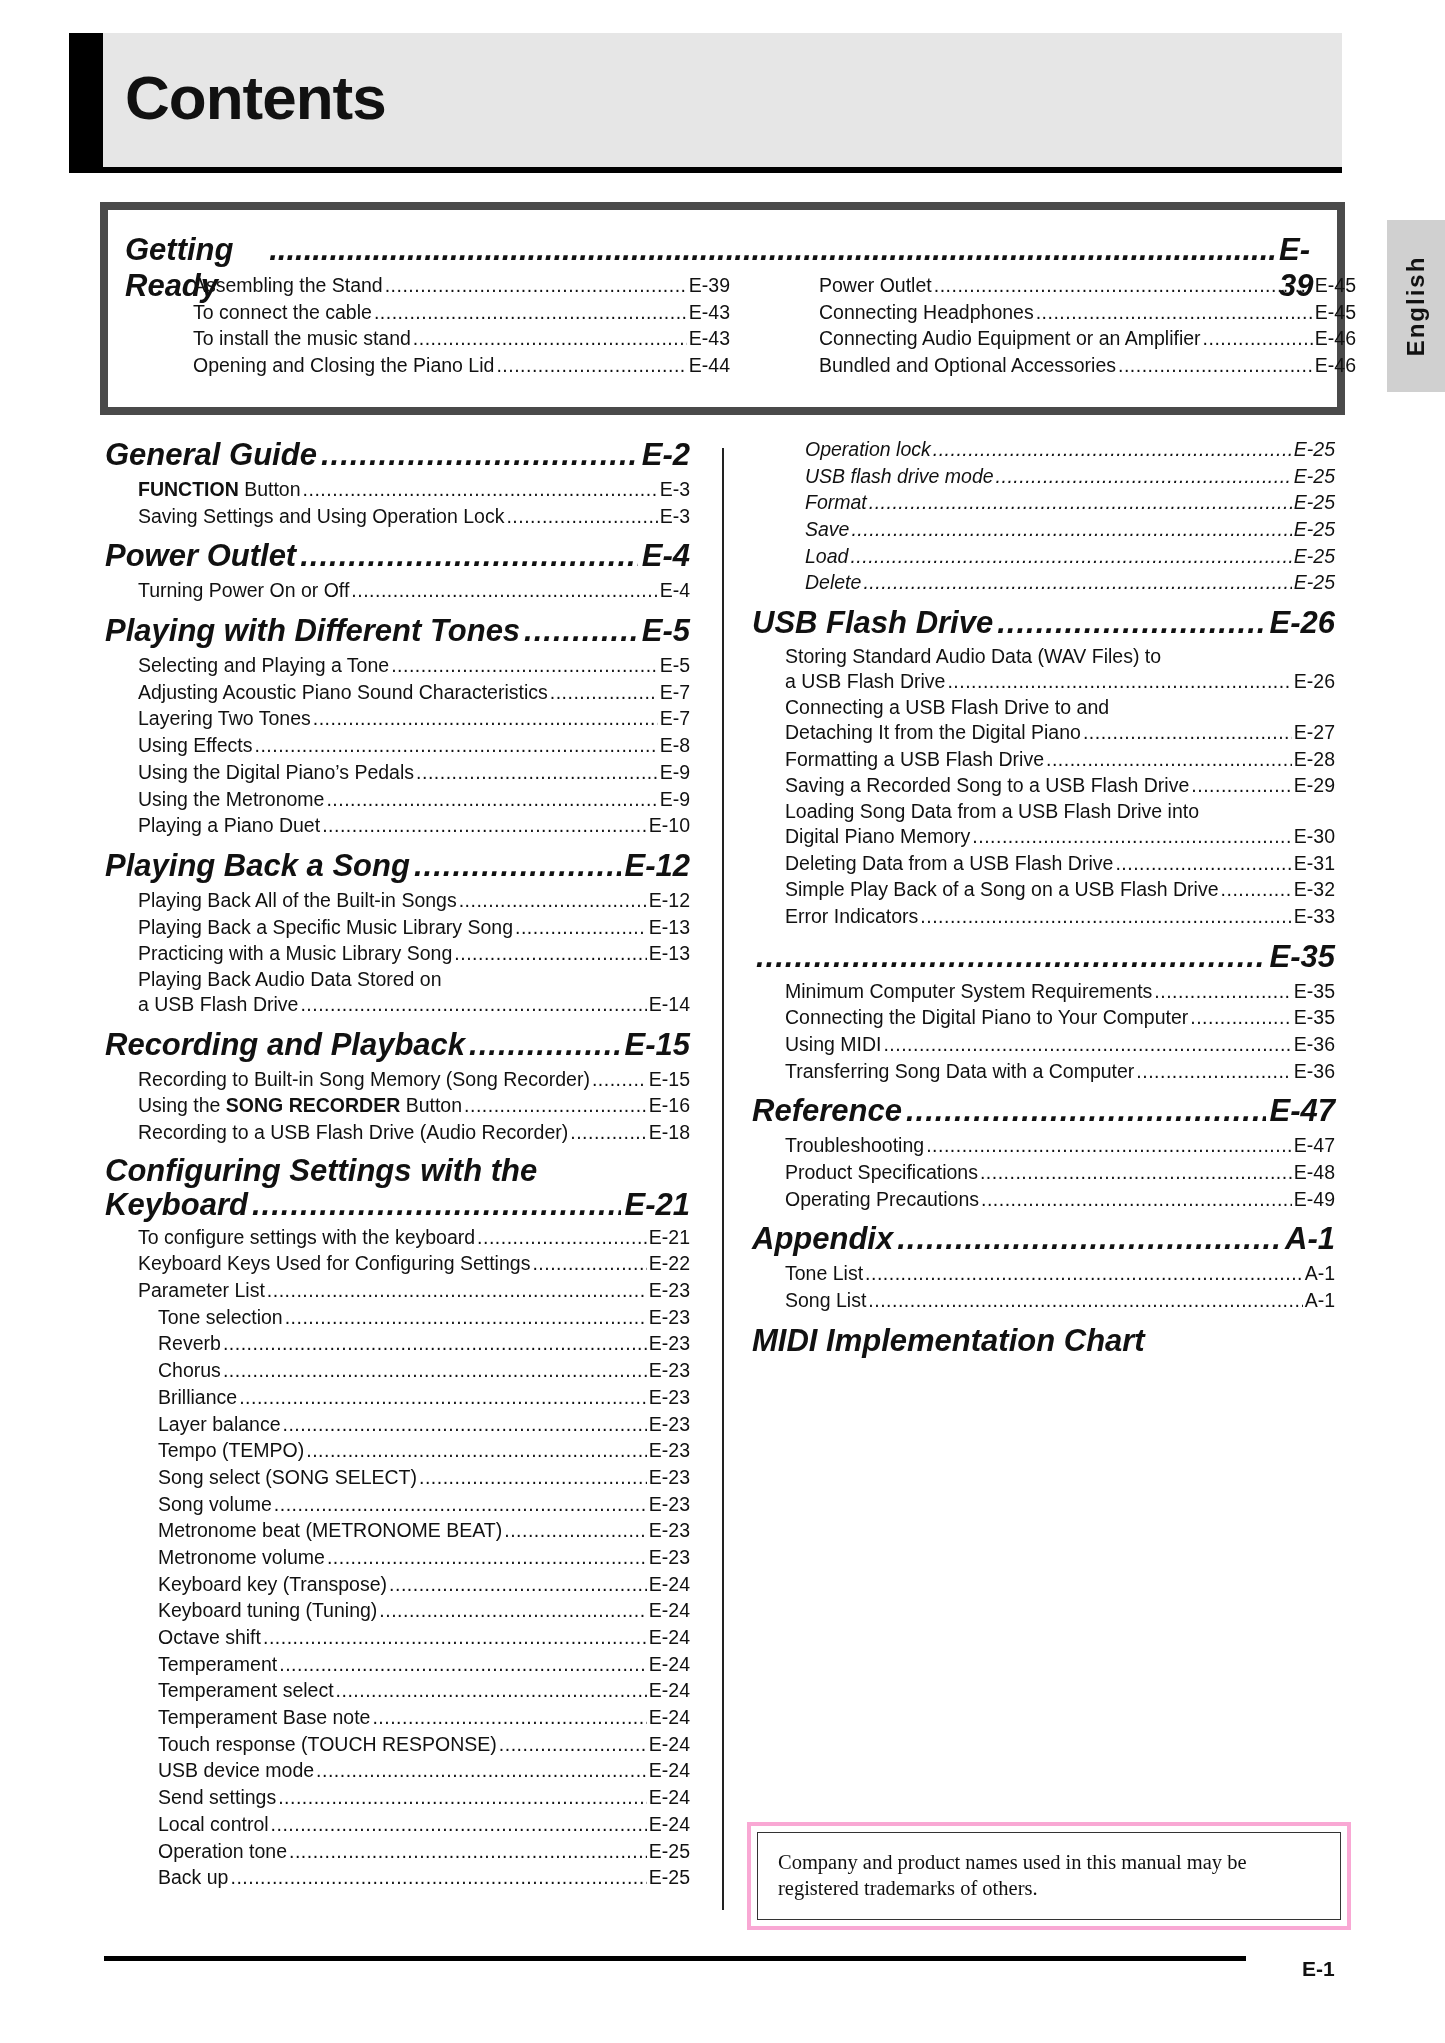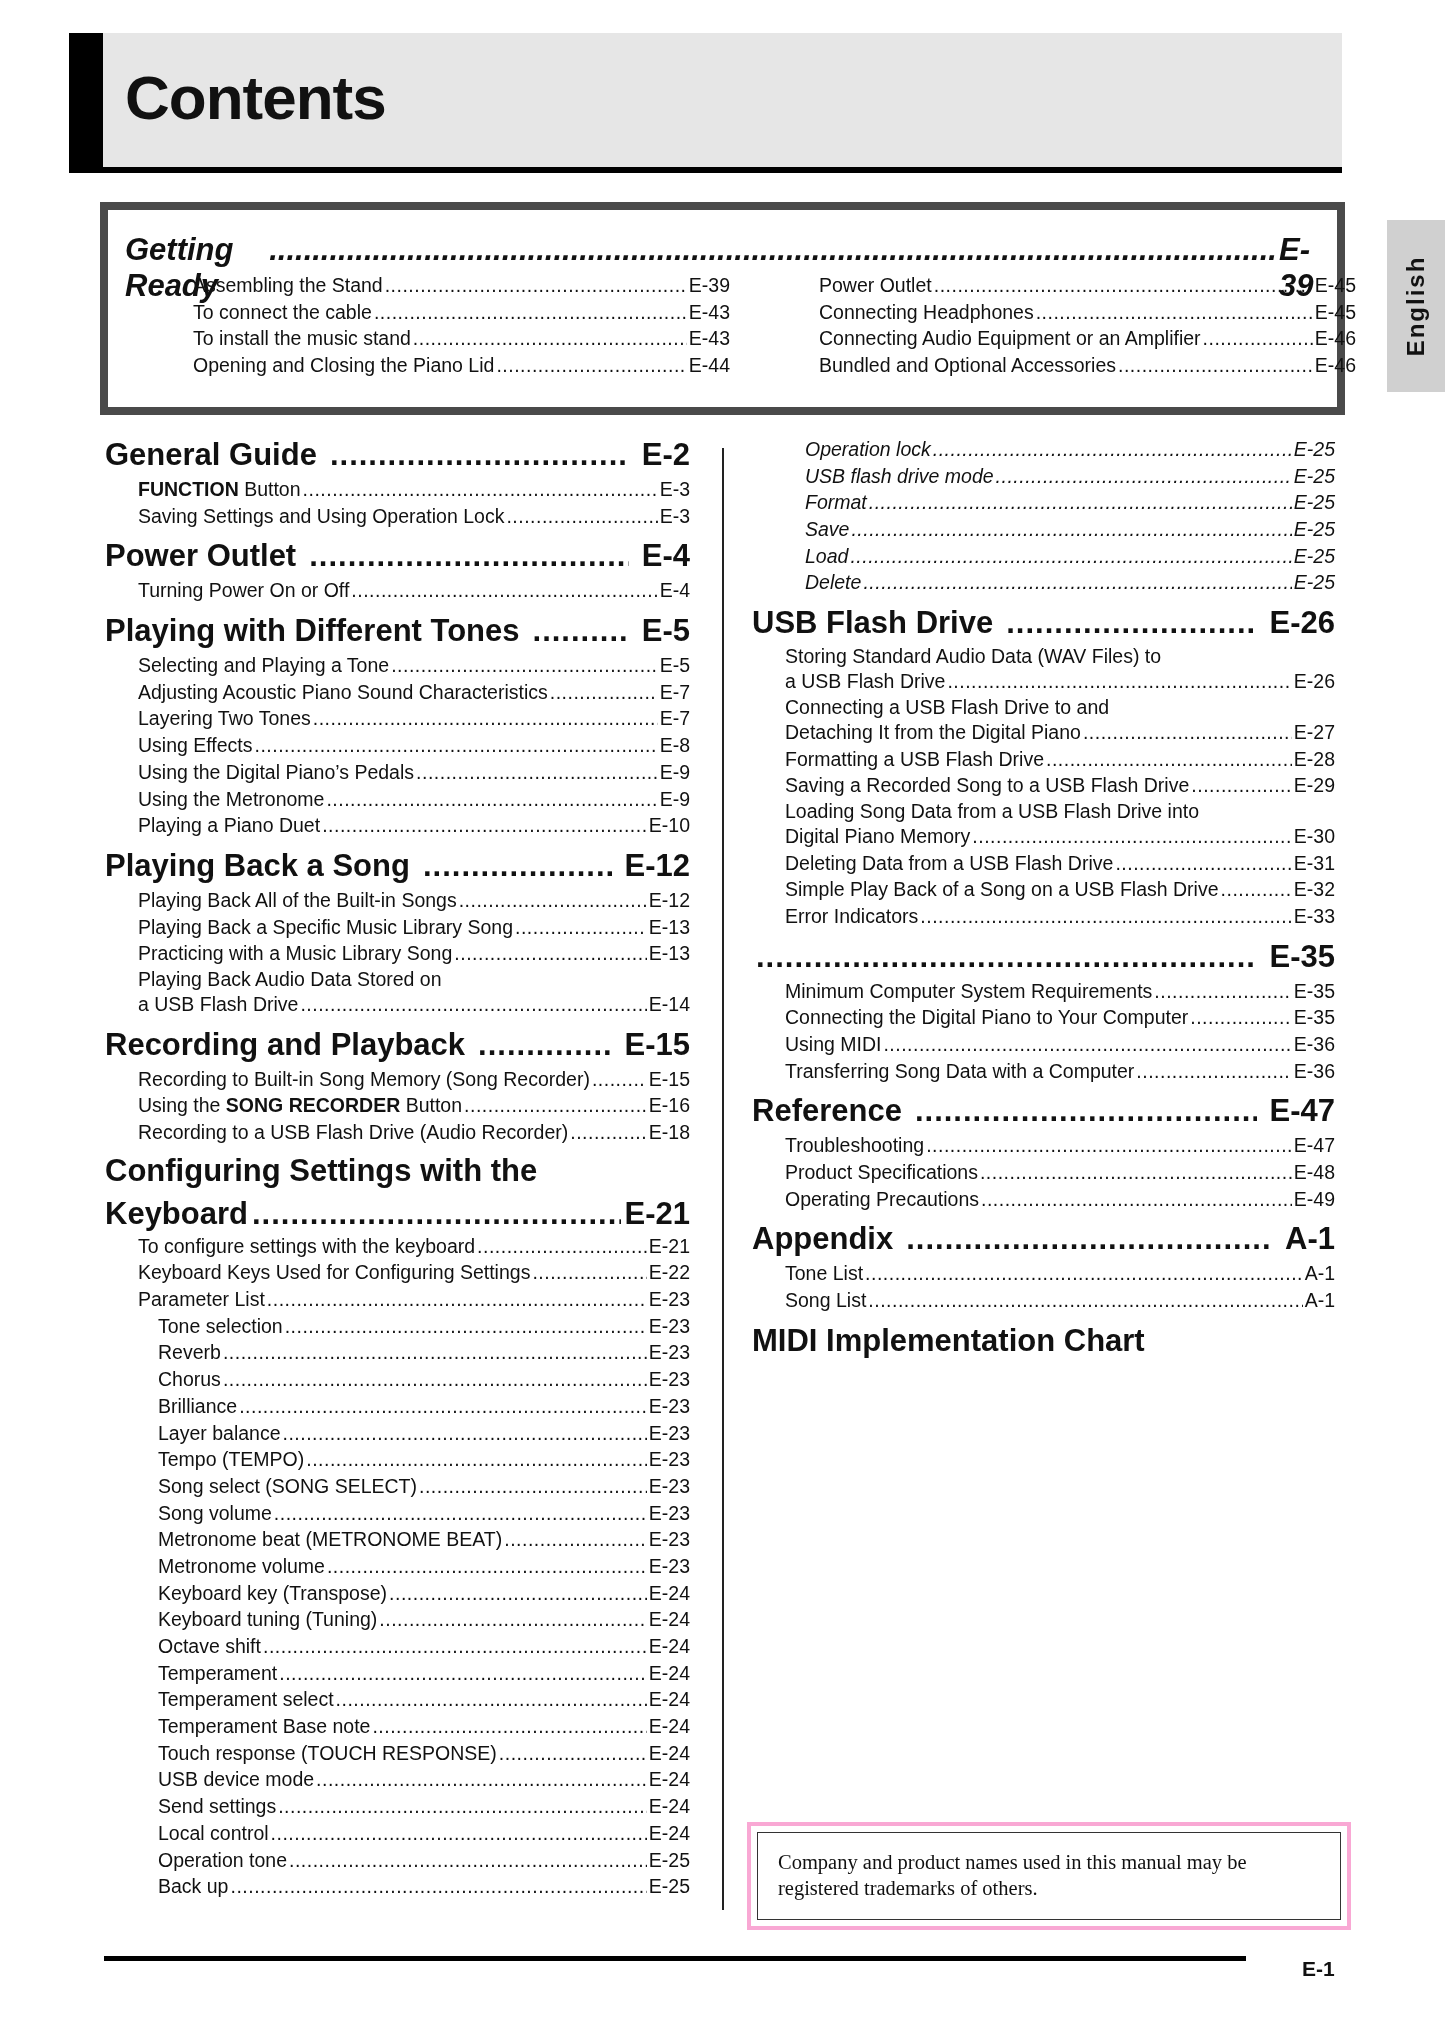--- a/index.html
+++ b/index.html
@@ -26,21 +26,21 @@
   .row .dots { flex:1 1 auto; overflow:hidden; margin:0 2px; }
   .row .dots::before { content:"................................................................................................................................................................................................................"; letter-spacing:0.5px; }
   .row .pg { flex:0 0 auto; }
   .row.wrap { flex-direction:column; align-items:stretch; height:auto; }
   .row.wrap .first { height:24px; line-height:24px; }
   .row.wrap .second { display:flex; align-items:baseline; height:26.7px; line-height:26.7px; }
   .row.wrap .second .dots { flex:1 1 auto; overflow:hidden; margin:0 2px; }
   .row.wrap .second .dots::before { content:"................................................................................................................................................................................................................"; letter-spacing:0.5px; }
   .b { font-weight:bold; }
 
-  .sec { display:flex; align-items:baseline; font-size:31px; font-weight:bold; white-space:nowrap; line-height:38px; margin-top:8px;gap:9px; }
+  .sec { display:flex; align-items:baseline; font-size:31px; font-weight:bold; font-style:italic; white-space:nowrap; line-height:38px; margin-top:8px; }
   .sec .dots { flex:1 1 auto; overflow:hidden; margin:0 4px; }
   .sec .dots::before { content:"..................................................................................................................................................."; letter-spacing:1px; }
   .sec.two { flex-direction:column; align-items:stretch; }
   .sec.two .l1 { line-height:34px; }
   .sec.two .l2 { display:flex; align-items:baseline; line-height:34px; }
   .sec.two .l2 .dots { flex:1 1 auto; overflow:hidden; margin:0 4px; }
   .sec.two .l2 .dots::before { content:"..................................................................................................................................................."; letter-spacing:1px; }
 
   .col { position:absolute; }
   .col.left { left:105px; top:436px; width:585px; }

